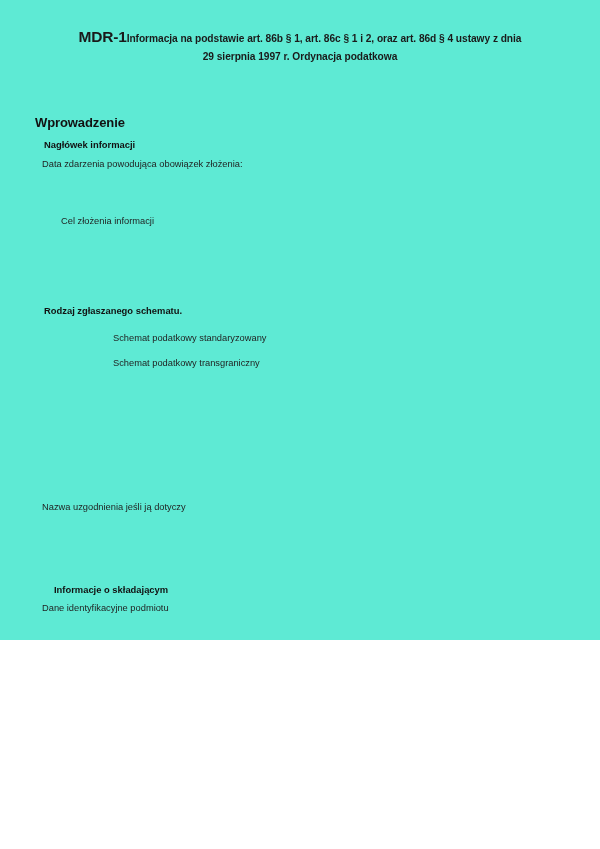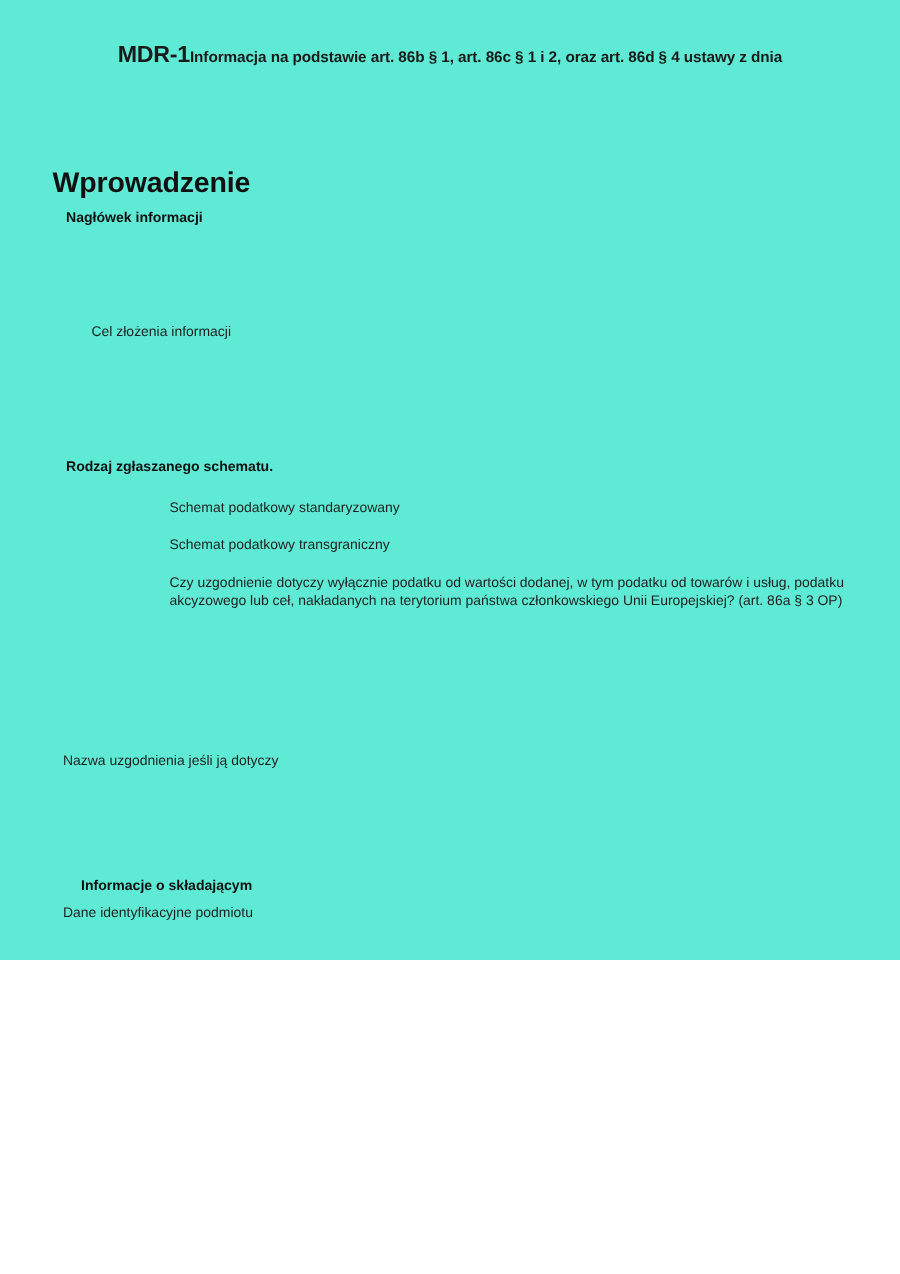--- a/index.html
+++ b/index.html
@@ -56,21 +56,21 @@
     font-size: 9.3px;
     line-height: 12px;
     color: #1f1f1f;
     white-space: nowrap;
   }
   .row.para {
     white-space: normal;
   }
 
   .section-title {
-    font-size: 19px;
+    font-size: 13px;
     font-weight: bold;
     letter-spacing: -0.1px;
     color: #111111;
   }
   .group-title {
     font-size: 9.4px;
     font-weight: bold;
     color: #111111;
   }
   .field-label {
@@ -85,43 +85,44 @@
     border: 0;
   }
 </style>
 </head>
 <body>
 
 <div class="page">
 
   <div class="doc-title">
     <span class="code">MDR-1</span><span class="subject">Informacja na podstawie art. 86b § 1, art. 86c § 1 i 2, oraz art. 86d § 4 ustawy z dnia</span>
+    <span class="line2">29 sierpnia 1997 r. Ordynacja podatkowa</span>
   </div>
 
   <div class="row section-title" style="left:35px; top:117px;">Wprowadzenie</div>
 
   <div class="row group-title" style="left:44px; top:139px;">Nagłówek informacji</div>
 
+  <div class="row field-label" style="left:42px; top:158px;">Data zdarzenia powodująca obowiązek złożenia:</div>
 
   <div class="blank-field" style="left:42px; top:172px; width:200px; height:16px;"></div>
 
   <div class="row field-label" style="left:44px; top:215px;margin-left:17px;">Cel złożenia informacji</div>
 
   <div class="blank-field" style="left:44px; top:229px; width:200px; height:16px;"></div>
 
 
   <div class="blank-field" style="left:64px; top:267px; width:260px; height:16px;"></div>
 
   <div class="row group-title" style="left:44px; top:305px;text-align:center;">Rodzaj zgłaszanego schematu.</div>
 
   <div class="row field-label" style="left:113px; top:332px;">Schemat podatkowy standaryzowany</div>
 
   <div class="row field-label" style="left:113px; top:357px;">Schemat podatkowy transgraniczny</div>
 
-  <div class="row para field-label" style="left:113px; top:382px; width:452px; line-height:12.4px;">Czy uzgodnienie dotyczy wyłącznie podatku od wartości dodanej, w tym podatku od towarów i usług, podatku akcyzowego lub ceł, nakładanych na terytorium państwa członkowskiego Unii Europejskiej? (art. 86a § 3 OP)</div>
 
   <div class="blank-field" style="left:565px; top:382px; width:22px; height:14px;"></div>
 
 
   <div class="blank-field" style="left:565px; top:420px; width:22px; height:14px;"></div>
 
   <div class="row field-label" style="left:42px; top:501px;">Nazwa uzgodnienia jeśli ją dotyczy</div>
 
   <div class="blank-field" style="left:42px; top:516px; width:480px; height:40px;"></div>
 

